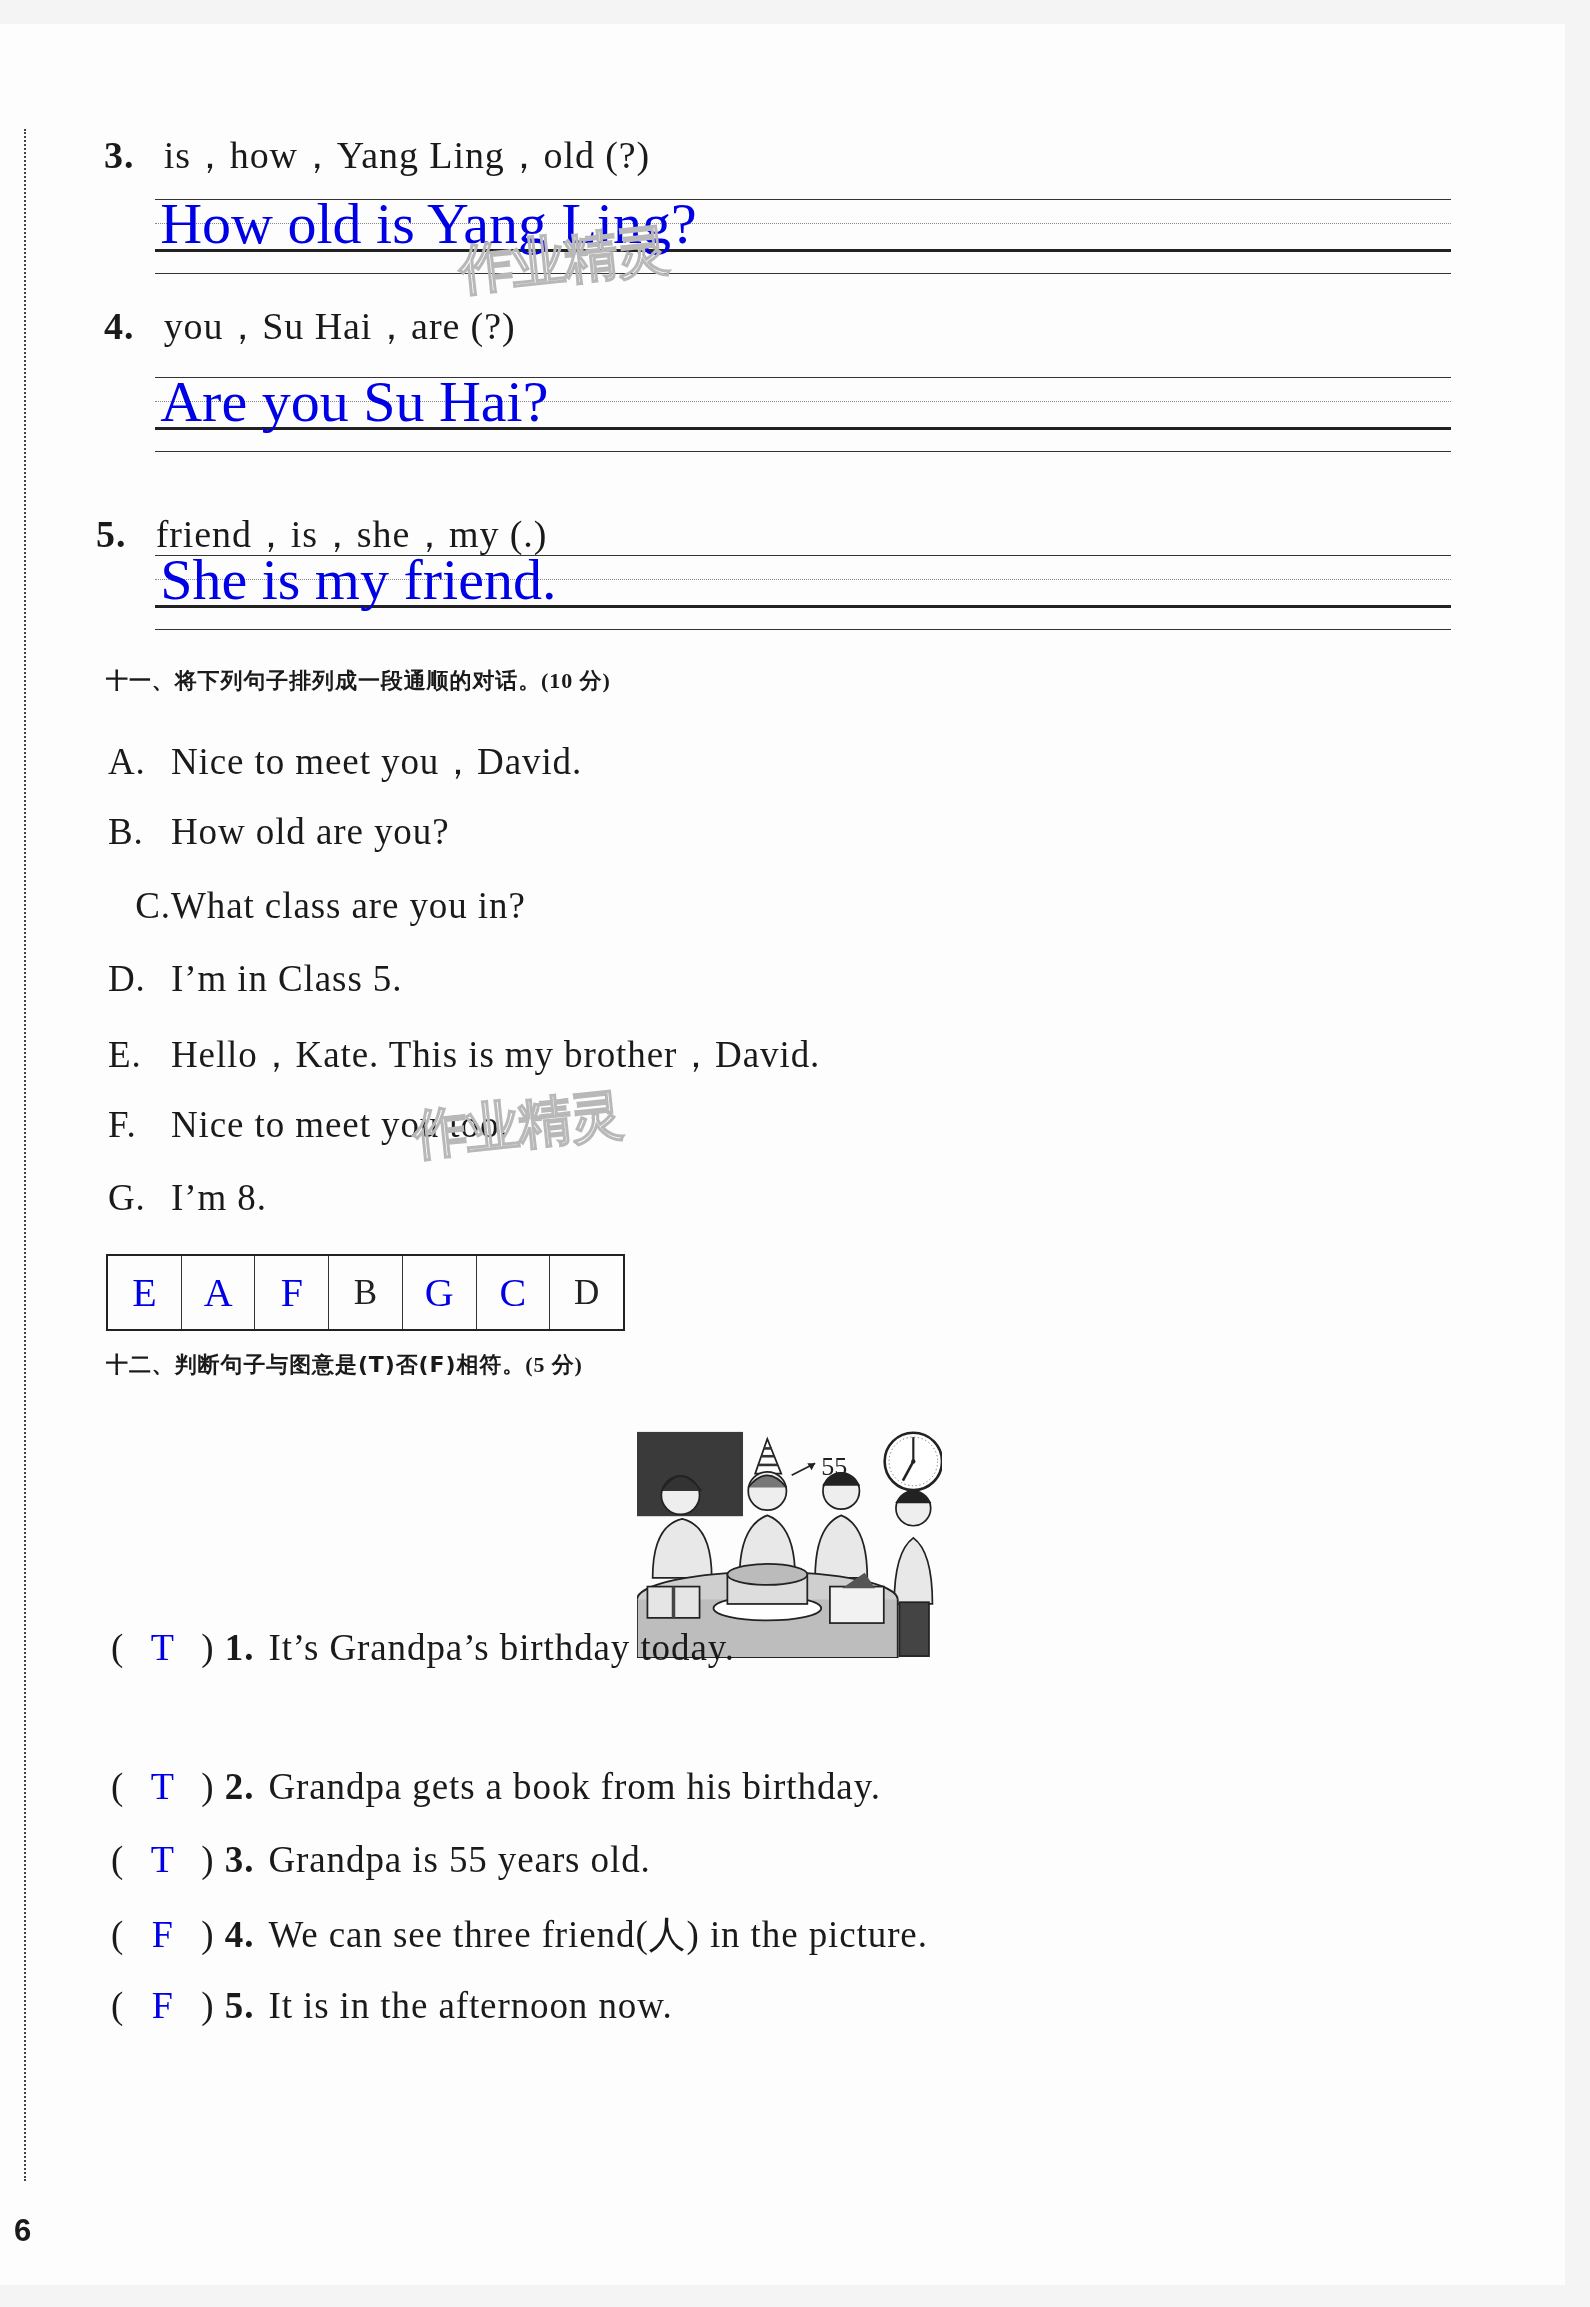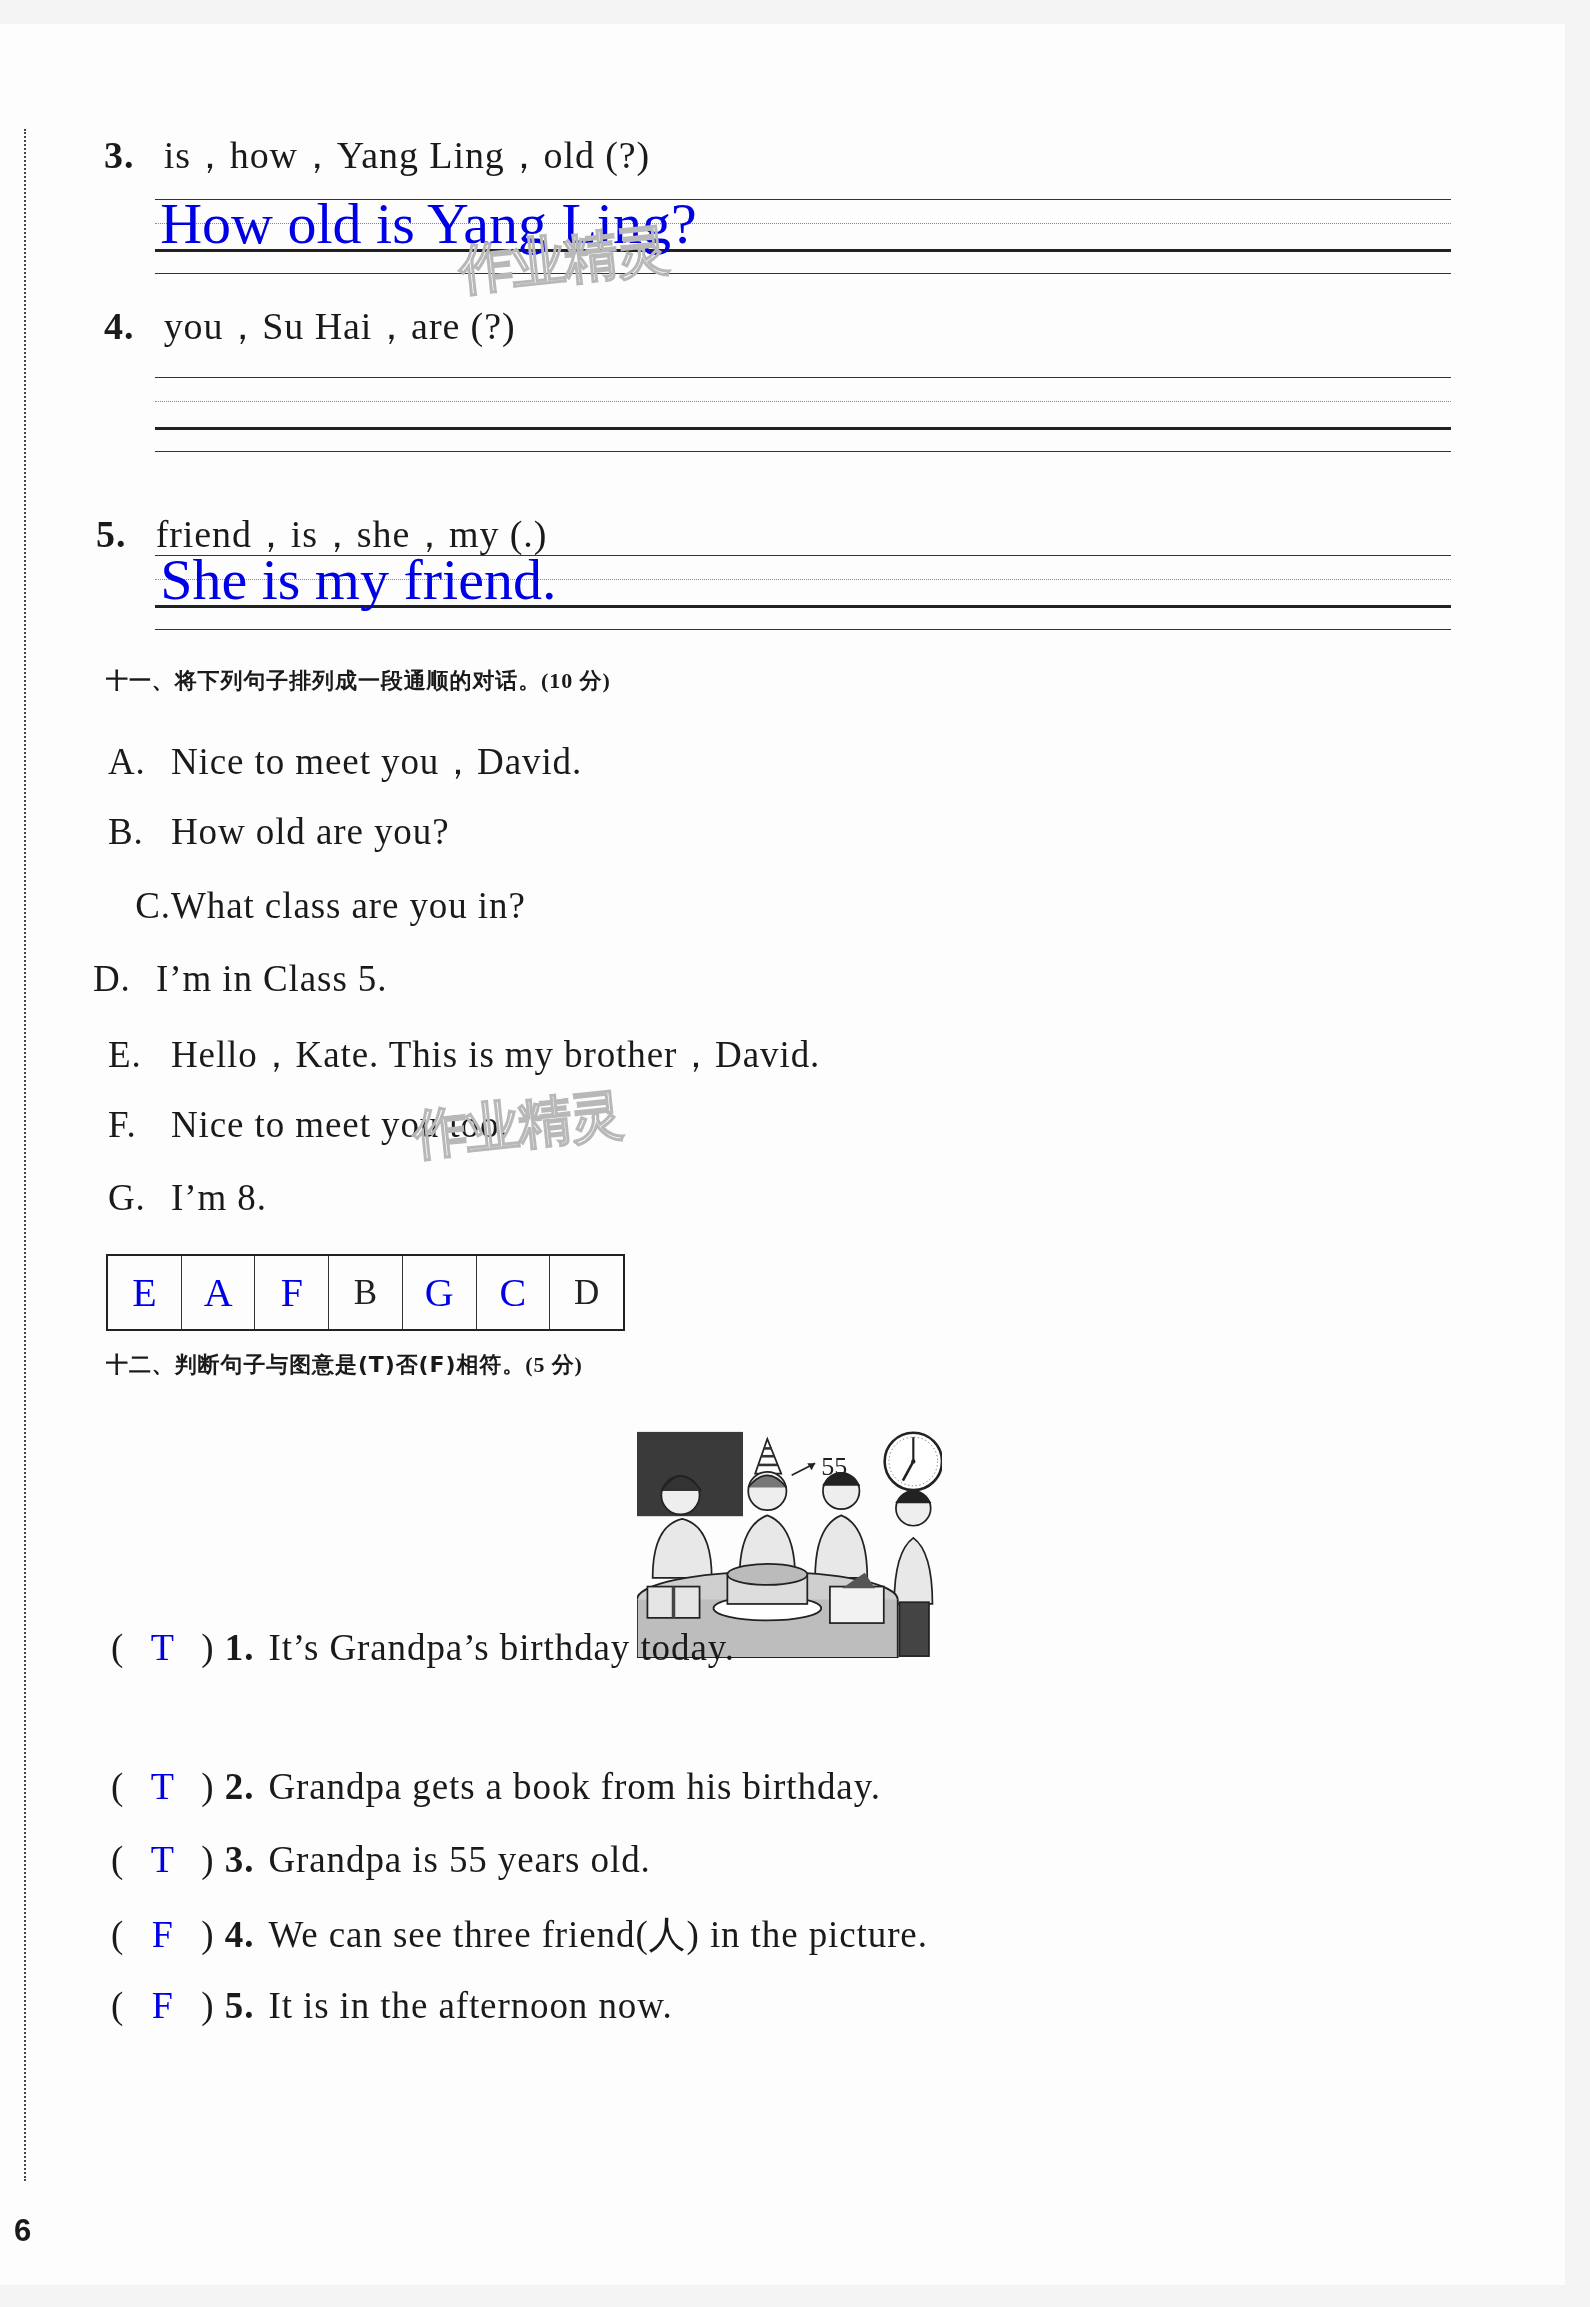--- a/index.html
+++ b/index.html
@@ -85,20 +85,21 @@
 
 <div class="abs prompt" style="left:104px; top:301px;">
   <span class="qnum">4.</span>
   <span style="margin-left:19px;margin-top:20px;">you，Su Hai，are (?)</span>
 </div>
 <div class="lines" style="top:377px;">
   <div class="l top"></div>
     <div class="l dot"></div>
     <div class="l base"></div>
     <div class="l bot"></div>
+  <span class="answer">Are you Su Hai?</span>
 </div>
 
 <div class="abs prompt" style="left:96px; top:481px;margin-top:28px;">
   <span class="qnum">5.</span>
   <span style="margin-left:19px;">friend，is，she，my (.)</span>
 </div>
 <div class="lines" style="top:555px;">
   <div class="l top"></div>
     <div class="l dot"></div>
     <div class="l base"></div>
@@ -114,21 +115,21 @@
 
 <div class="abs option" style="left:108px; top:737px;">
   <span class="letter">A.</span><span>Nice to meet you，David.</span>
 </div>
 <div class="abs option" style="left:108px; top:810px;">
   <span class="letter">B.</span><span>How old are you?</span>
 </div>
 <div class="abs option" style="left:108px; top:884px;text-align:right;">
   <span class="letter">C.</span><span>What class are you in?</span>
 </div>
-<div class="abs option" style="left:93px; top:957px;">
+<div class="abs option" style="left:108px; top:957px;">
   <span class="letter">D.</span><span>I’m in Class 5.</span>
 </div>
 <div class="abs option" style="left:108px; top:1030px;">
   <span class="letter">E.</span><span>Hello，Kate.  This is my brother，David.</span>
 </div>
 <div class="abs option" style="left:108px; top:1103px;">
   <span class="letter">F.</span><span>Nice to meet you too.</span>
 </div>
 <div class="abs option" style="left:108px; top:1176px;">
   <span class="letter">G.</span><span>I’m 8.</span>

